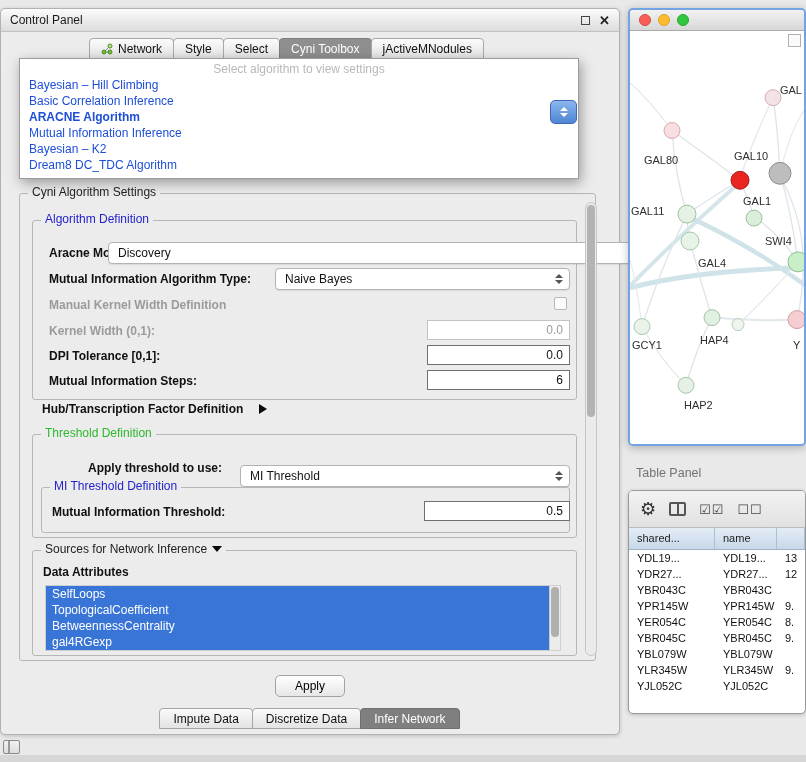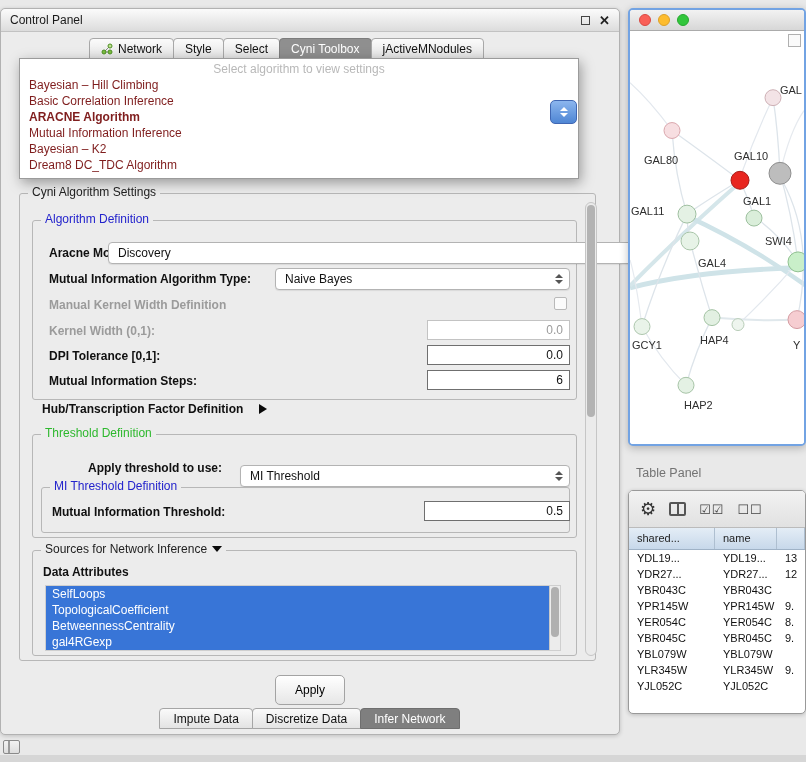--- a/index.html
+++ b/index.html
@@ -62,33 +62,33 @@
   .attr { height:16px; line-height:16px; padding-left:6px; background:#3875d7; color:#fff;
     width:calc(100% - 11px); white-space:nowrap; }
   .attr-scroll { position:absolute; right:0; top:0; bottom:0; width:11px; background:#ececec; border-left:1px solid #c8c8c8; }
   .attr-scroll .thumb { margin:1px; height:78%; background:#b0b0b0; border-radius:5px; }
 
   .main-scroll { position:absolute; left:565px; top:8px; width:12px; height:454px;
     background:#ebebeb; border:1px solid #c6c6c6; border-radius:6px; }
   .main-scroll .thumb { position:absolute; left:1px; right:1px; top:2px; height:212px; background:#b3b3b3; border-radius:5px; }
 
   .apply-row { position:absolute; top:666px; left:0; right:0; display:flex; justify-content:center; }
-  .apply-btn { min-width:70px; height:30px; font-size:12px; font-family:"Liberation Sans",sans-serif;
+  .apply-btn { min-width:70px; height:22px; font-size:12px; font-family:"Liberation Sans",sans-serif;
     background:linear-gradient(#ffffff,#e6e6e6); border:1px solid #a3a3a3; border-radius:5px; padding:0 4px;text-align:center; }
 
   .bottom-tabs { position:absolute; top:699px; left:0; right:0; display:flex; justify-content:center; height:21px; }
   .btab { display:flex; align-items:center; padding:0 13px; font-size:12px;
     background:linear-gradient(#fafafa,#e3e3e3); border:1px solid #a5a5a5; margin-left:-1px; border-radius:4px 4px 0 0; }
   .btab.selected { background:#7f7f7f; color:#fff; border-color:#6f6f6f; }
 
   
   .popup { position:absolute; left:18px; top:49px; width:560px; background:#fff;
     border:1px solid #9b9b9b; box-shadow:2px 4px 12px rgba(0,0,0,.35); z-index:30; padding:3px 0 5px; }
   .ph { text-align:center; color:#b8b8b8; height:15px; line-height:15px; }
-  .pi { height:16px; line-height:16px; padding:0 9px; color:#7f1d1d; white-space:nowrap; }
+  .pi { height:16px; line-height:16px; padding:0 9px; color:#1d4ed8; white-space:nowrap; }
   .pi.bold { font-weight:bold; }
   .open-combo-btn { position:absolute; left:549px; top:91px; width:27px; height:24px; z-index:31;
     border-radius:5px; background:linear-gradient(#8cb6ee,#4f86d4); border:1px solid #4067b3;
     display:flex; flex-direction:column; align-items:center; justify-content:center; gap:2px; }
   .open-combo-btn .wu { width:0;height:0;border-left:4px solid transparent;border-right:4px solid transparent;border-bottom:4px solid #fff; }
   .open-combo-btn .wd { width:0;height:0;border-left:4px solid transparent;border-right:4px solid transparent;border-top:4px solid #fff; }
 
   
   .net-window { position:absolute; left:628px; top:8px; width:178px; height:438px; background:#fff;
     border:2px solid #72a3e3; border-radius:5px; overflow:hidden; box-shadow:0 2px 8px rgba(0,0,0,.25); }

